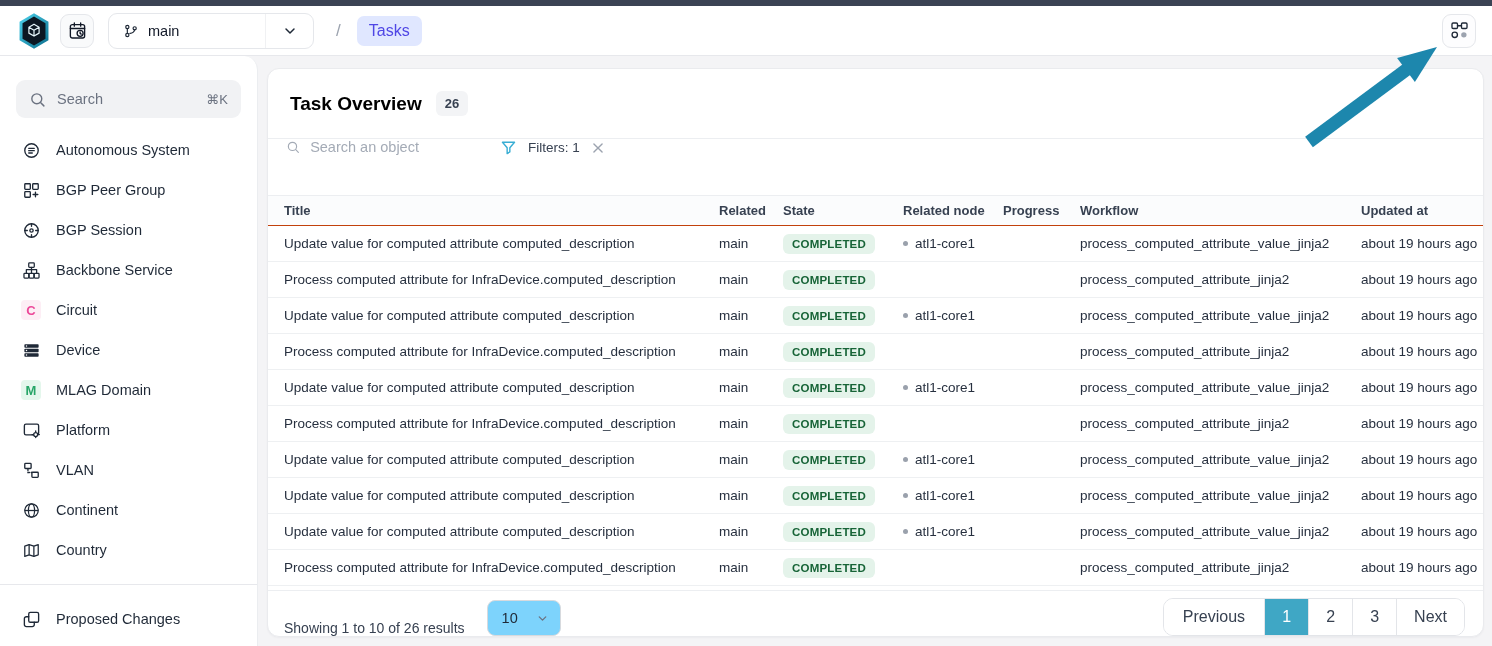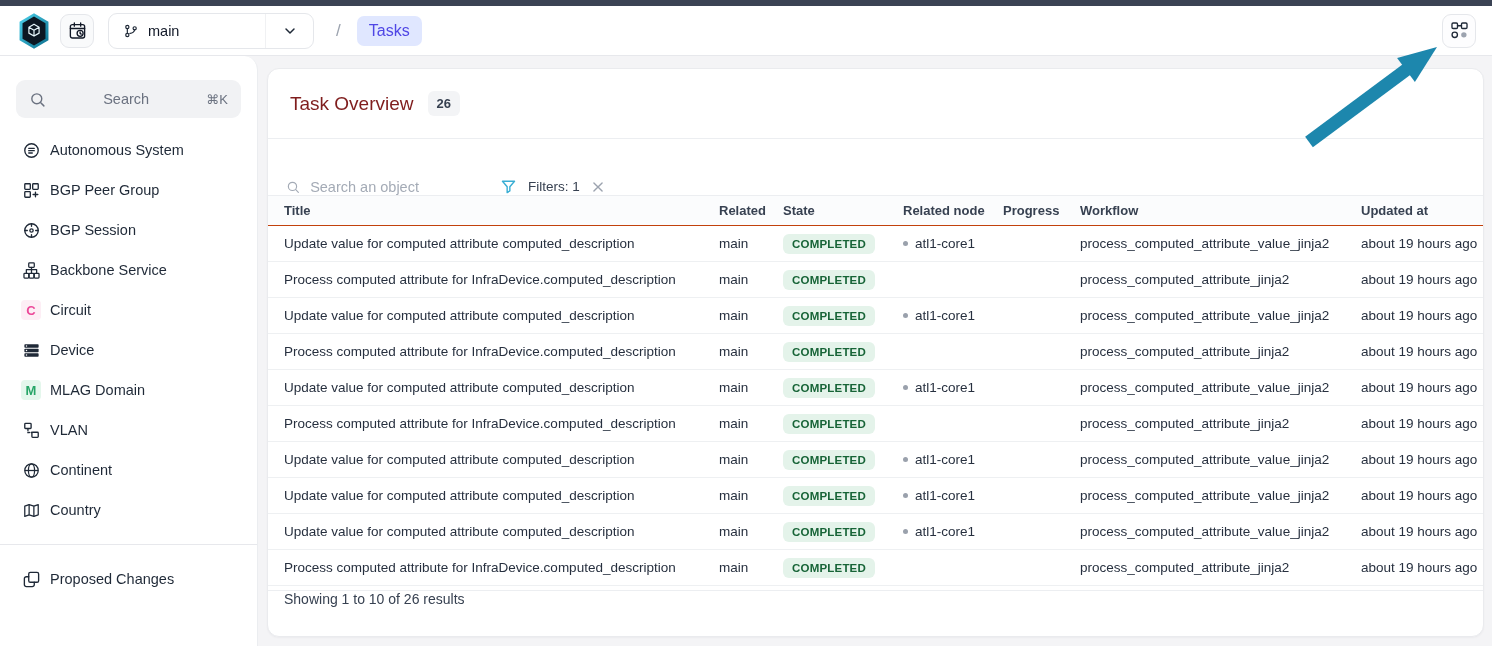--- a/index.html
+++ b/index.html
@@ -33,48 +33,48 @@
   .nodes-btn { background:#fdfdfe; }
 
   
   .content { display:flex; height:590px; }
   .sidebar {
     width:258px; flex-shrink:0; background:#fff; border-right:1px solid #ebedf0;
     border-top-right-radius:14px; padding-top:24px; overflow:hidden;
   }
   .search-box {
     margin:0 16px 12px; height:38px; background:#f1f2f4; border-radius:9px;
-    display:flex; align-items:center; padding:0 13px; gap:11px; cursor:pointer;text-align:center;
+    display:flex; align-items:center; padding:0 13px; gap:11px; cursor:pointer;
   }
   .search-box .label { font-size:14.5px; color:#6b7280; flex:1; }
   .shortcut { font-size:13px; color:#6b7280; }
   .nav-item {
-    height:40px; display:flex; align-items:center; gap:9px; padding:0 21px;
+    height:40px; display:flex; align-items:center; gap:15px; padding:0 21px;
     font-size:14.5px; font-weight:500; color:#1f2937; cursor:pointer;
   }
   .nav-icon { width:20px; height:20px; display:flex; align-items:center; justify-content:center; flex-shrink:0; }
   .chip {
     width:20px; height:20px; border-radius:4px; font-size:13px; font-weight:700;
     display:flex; align-items:center; justify-content:center;
   }
   .chip.pink { background:#fdeef5; color:#ec4899; }
   .chip.green { background:#e4f7ec; color:#27a567; }
   .divider { height:1px; background:#e7e8ec; margin:14px 0; }
 
   .main { flex:1; padding:12px 8px 0 9px; }
   .card {
     background:#fff; border:1px solid #eaebee; border-radius:12px; height:569px;
     display:flex; flex-direction:column; overflow:hidden;
     box-shadow:0 1px 2px rgba(16,24,40,.04);
   }
   .card-header { height:70px; display:flex; align-items:center; padding:0 22px; gap:14px; border-bottom:1px solid #eceef1; flex-shrink:0; }
-  .card-title { font-size:19px; font-weight:400; color:#7f1d1d; }
+  .card-title { font-size:19px; font-weight:700; color:#000000; }
   .count-badge { background:#f3f4f6; border-radius:6px; padding:5px 9px; font-size:13px; font-weight:600; color:#374151; }
 
-  .toolbar { height:56px; display:flex; align-items:flex-end; padding:0 18px; flex-shrink:0; }
+  .toolbar { height:56px; display:flex; align-items:flex-start; padding:0 18px; flex-shrink:0; }
   .obj-search { display:flex; align-items:center; gap:10px; width:206px; }
   .obj-search input { border:none; outline:none; background:transparent; font-family:inherit; font-size:14.5px; color:#374151; width:100%; }
   .obj-search input::placeholder { color:#a4abb6; }
   .filters { display:flex; align-items:center; gap:11px; margin-left:8px; font-size:13.5px; color:#374151; }
   .filters .fx { cursor:pointer; display:flex; align-items:center; }
 
   table { width:100%; border-collapse:collapse; font-size:13.5px; color:#27303f; table-layout:fixed; }
   thead th {
     height:30px; text-align:left; font-size:13px; font-weight:700; color:#374151;
     background:#fbfcfd; border-top:1px solid #eceef1; border-bottom:1px solid #c2410c; padding:0 8px;
@@ -83,21 +83,21 @@
   tbody td { height:36px; border-bottom:1px solid #eef0f2; padding:0 8px; white-space:nowrap; overflow:hidden; }
   tbody tr { cursor:pointer; }
   .badge {
     display:inline-block; background:#e4f3ea; color:#176437; font-size:11.5px;
     font-weight:700; padding:4px 9px; border-radius:6px; letter-spacing:.2px;
   }
   .dot { width:5px; height:5px; background:#9aa1ac; border-radius:50%; display:inline-block; margin-right:7px; vertical-align:2px; }
 
   .card-footer {
     margin-top:auto; border-top:1px solid #eceef1; height:46px; flex-shrink:0;
-    display:flex; align-items:flex-start; padding:0 16px; gap:38px;flex-direction:column;
+    display:flex; align-items:flex-end; padding:0 16px; gap:22px;
   }
   .summary { font-size:14px; color:#374151; }
   .page-size {
     height:36px; min-width:74px; border:1px solid #d7dade; border-radius:8px;
     display:flex; align-items:center; justify-content:space-between;
     padding:0 11px 0 14px; font-size:14.5px; color:#1f2937; gap:12px; cursor:pointer; background:#7dd3fc;
   }
   .pagination { margin-left:auto; display:flex; border:1px solid #e3e5e9; border-radius:10px; overflow:hidden; margin-right:2px; }
   .page-btn {
     min-width:44px; height:36px; display:flex; align-items:center; justify-content:center;
@@ -239,20 +239,30 @@
               <circle cx="5.7" cy="12" r=".95"></circle>
               <circle cx="5.7" cy="17.7" r=".95"></circle>
             </g>
           </svg>
       </span>
         <span>Device</span>
     </div>
     <div class="nav-item">
       <span class="chip green">M</span>
       <span>MLAG Domain</span>
+    </div>
+    <div class="nav-item">
+      <span class="nav-icon">
+        <svg class="ic" width="19" height="19" viewBox="0 0 24 24" fill="none" stroke="#1f2937" stroke-width="1.7" stroke-linecap="round">
+            <rect x="3" y="4" width="18" height="13.5" rx="2"></rect>
+            <circle cx="17.3" cy="17.2" r="2.5" fill="#fff"></circle>
+            <path d="M17.3 13.6v-1M17.3 20.8v-1M13.7 17.2h-1M20.9 17.2h1"></path>
+          </svg>
+      </span>
+        <span>Platform</span>
     </div>
     <div class="nav-item">
       <span class="nav-icon">
         <svg class="ic" width="19" height="19" viewBox="0 0 24 24" fill="none" stroke="#1f2937" stroke-width="1.7" stroke-linecap="round">
             <rect x="3.5" y="3" width="8" height="6.5" rx="1"></rect>
             <path d="M7.5 9.8v4.7h5" stroke-dasharray="2.2 2.2"></path>
             <rect x="12.5" y="14.2" width="8" height="6.5" rx="1"></rect>
           </svg>
       </span>
         <span>VLAN</span>

